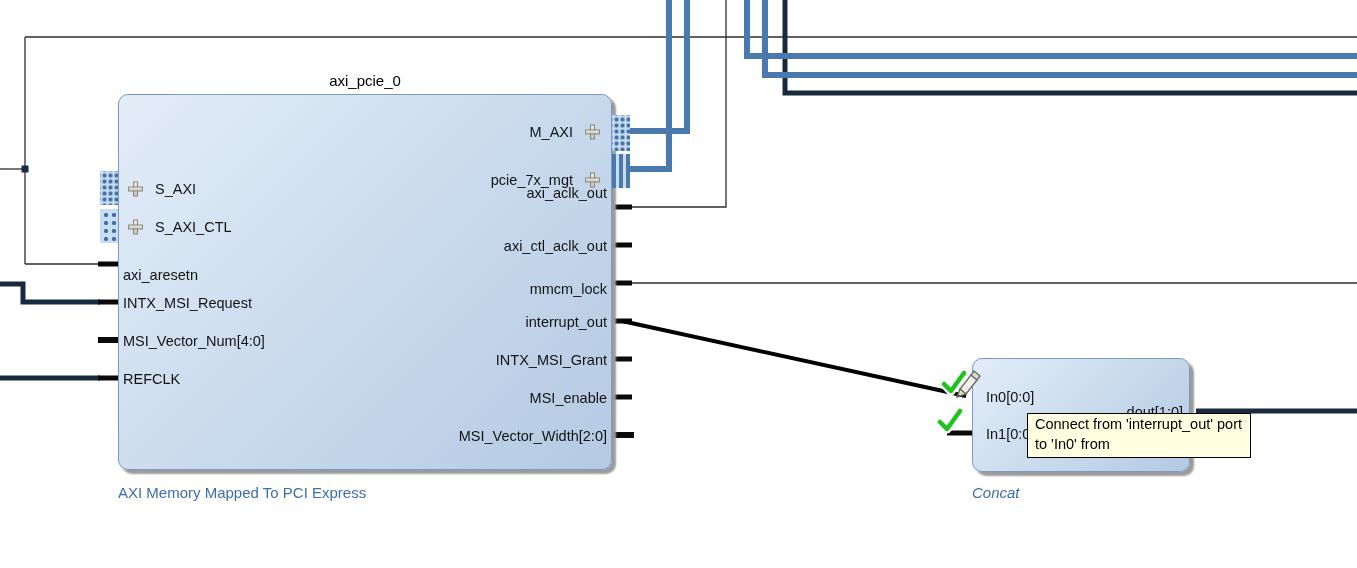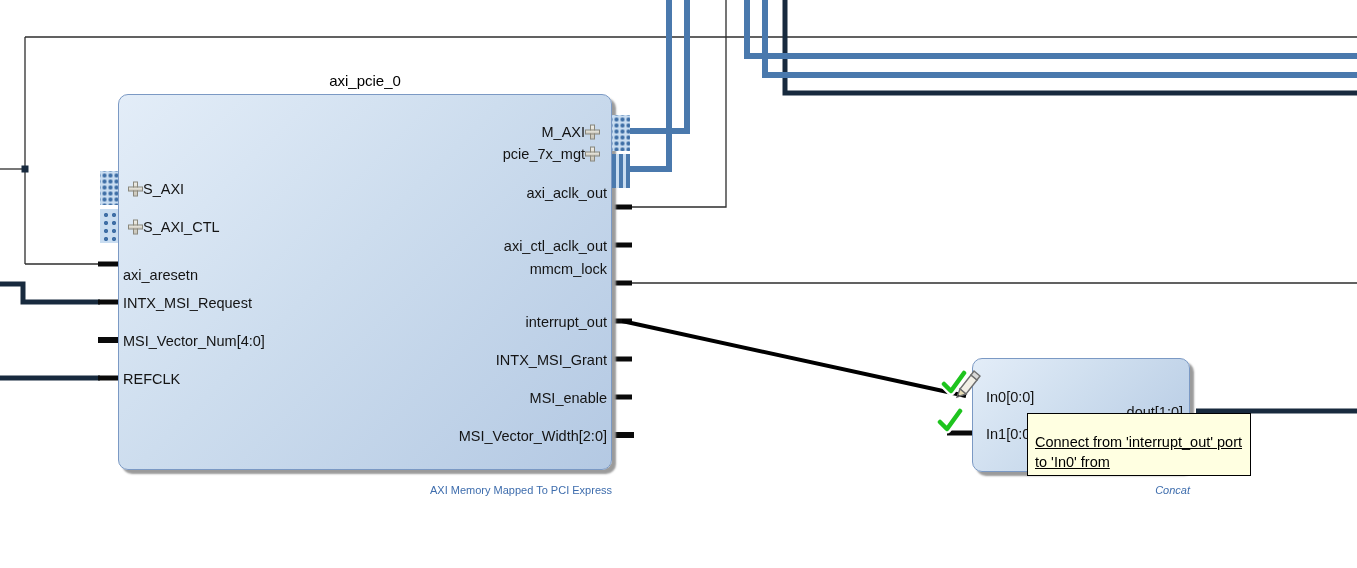--- a/index.html
+++ b/index.html
@@ -13,33 +13,33 @@
   
   .ipblock{position:absolute;border:1px solid #7b99c4;border-radius:10px;z-index:2;
            background:linear-gradient(135deg,#e3edf8 0%,#cdddee 45%,#b4c9e3 100%);
            box-shadow:4px 4px 2px #9b9b9b;box-sizing:border-box;}
   #axi-pcie-block{left:118px;top:94px;width:494px;height:376px;}
   #xlconcat-block{left:972px;top:358px;width:218px;height:114px;}
 
   .block-title{position:absolute;z-index:2;text-align:center;font-size:15px;color:#000;white-space:nowrap;}
   #axi-pcie-title{left:118px;top:72px;width:494px;}
   #xlconcat-title{left:962px;top:337px;width:238px;}
-  .block-typelabel{position:absolute;z-index:2;text-align:right;font-size:11px;color:#3e6dad;white-space:nowrap;}
+  .block-typelabel{position:absolute;z-index:2;text-align:left;font-size:15px;color:#3e6dad;white-space:nowrap;}
   #axi-pcie-typelabel{left:118px;top:484px;width:494px;}
   #xlconcat-typelabel{left:972px;top:484px;width:218px;font-style:italic;}
 
   
-  .prow{position:absolute;transform:translateY(-50%);display:flex;align-items:center;gap:0;
+  .prow{position:absolute;transform:translateY(-50%);display:flex;align-items:center;gap:12px;
         font-size:14.5px;line-height:1;color:#141414;white-space:nowrap;}
   .prow.left{left:4px;}
   .prow.left.iface{left:9px;}
   .prow.right{right:4px;}
   .prow.right.iface{right:11px;}
   .lp0{top:94px}.lp1{top:132px}.lp2{top:180px}.lp3{top:208px}.lp4{top:246px}.lp5{top:284px}
-  .rp0{top:37px}.rp1{top:59px}.rp2{top:98px}.rp3{top:151px}.rp4{top:174px}
+  .rp0{top:37px}.rp1{top:85px}.rp2{top:98px}.rp3{top:151px}.rp4{top:194px}
   .rp5{top:227px}.rp6{top:265px}.rp7{top:303px}.rp8{top:341px}
   .cp0{top:38px;left:13px}.cp1{top:75px;left:13px}.cpr0{top:53px;right:6px}
 
   
   .plus{width:15px;height:15px;position:relative;flex:0 0 15px;}
   .plus::before{content:"";position:absolute;left:5px;top:0;width:5px;height:15px;
         background:linear-gradient(#efede5,#c9c5b8);border:1px solid #8a877b;box-sizing:border-box;}
   .plus::after{content:"";position:absolute;left:0;top:5px;width:15px;height:5px;
         background:linear-gradient(#efede5,#c9c5b8);border:1px solid #8a877b;box-sizing:border-box;}
 
@@ -58,22 +58,22 @@
   #conn-pcie-7x-mgt{left:612px;top:154px;width:18px;height:34px;}
 
   
   .overlay-icon{position:absolute;z-index:4;}
   #check-in0{left:940px;top:370px;}
   #check-in1{left:936px;top:408px;}
   #pencil-cursor{left:951px;top:367px;}
 
   
   #connect-tooltip{position:absolute;left:1027px;top:413px;z-index:6;
-        background:#ffffe1;border:1px solid #000;padding:18px 8px 3px 7px;
-        font-size:14.5px;line-height:20px;color:#000;white-space:nowrap;text-decoration:underline;}
+        background:#ffffe1;border:1px solid #000;padding:0 8px 3px 7px;
+        font-size:14.5px;line-height:20px;color:#000;white-space:nowrap;}
 </style>
 </head>
 <body>
 
 <div id="canvas">
 
   <svg id="wires" width="1357" height="568" viewBox="0 0 1357 568">
 
     <g stroke="#2d2d2d" stroke-width="1.3" fill="none">
       <polyline points="0,169 25,169"></polyline>

